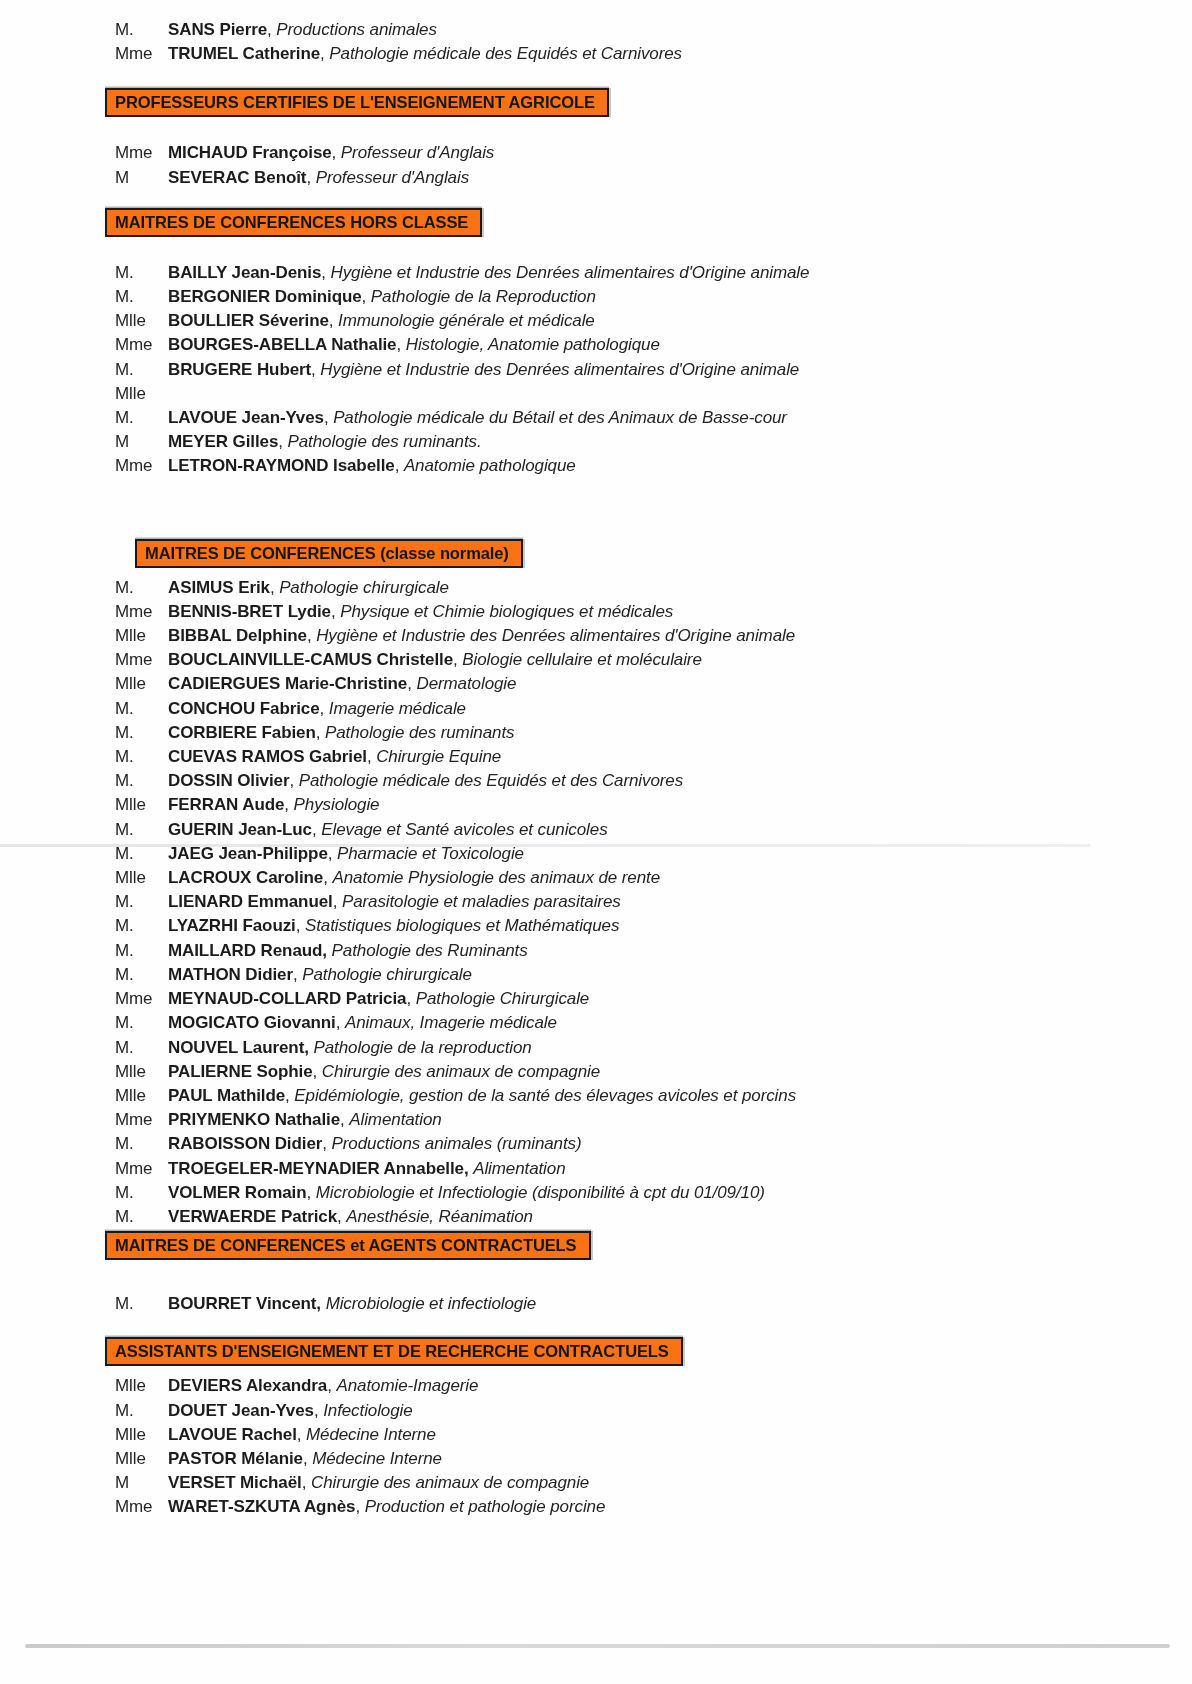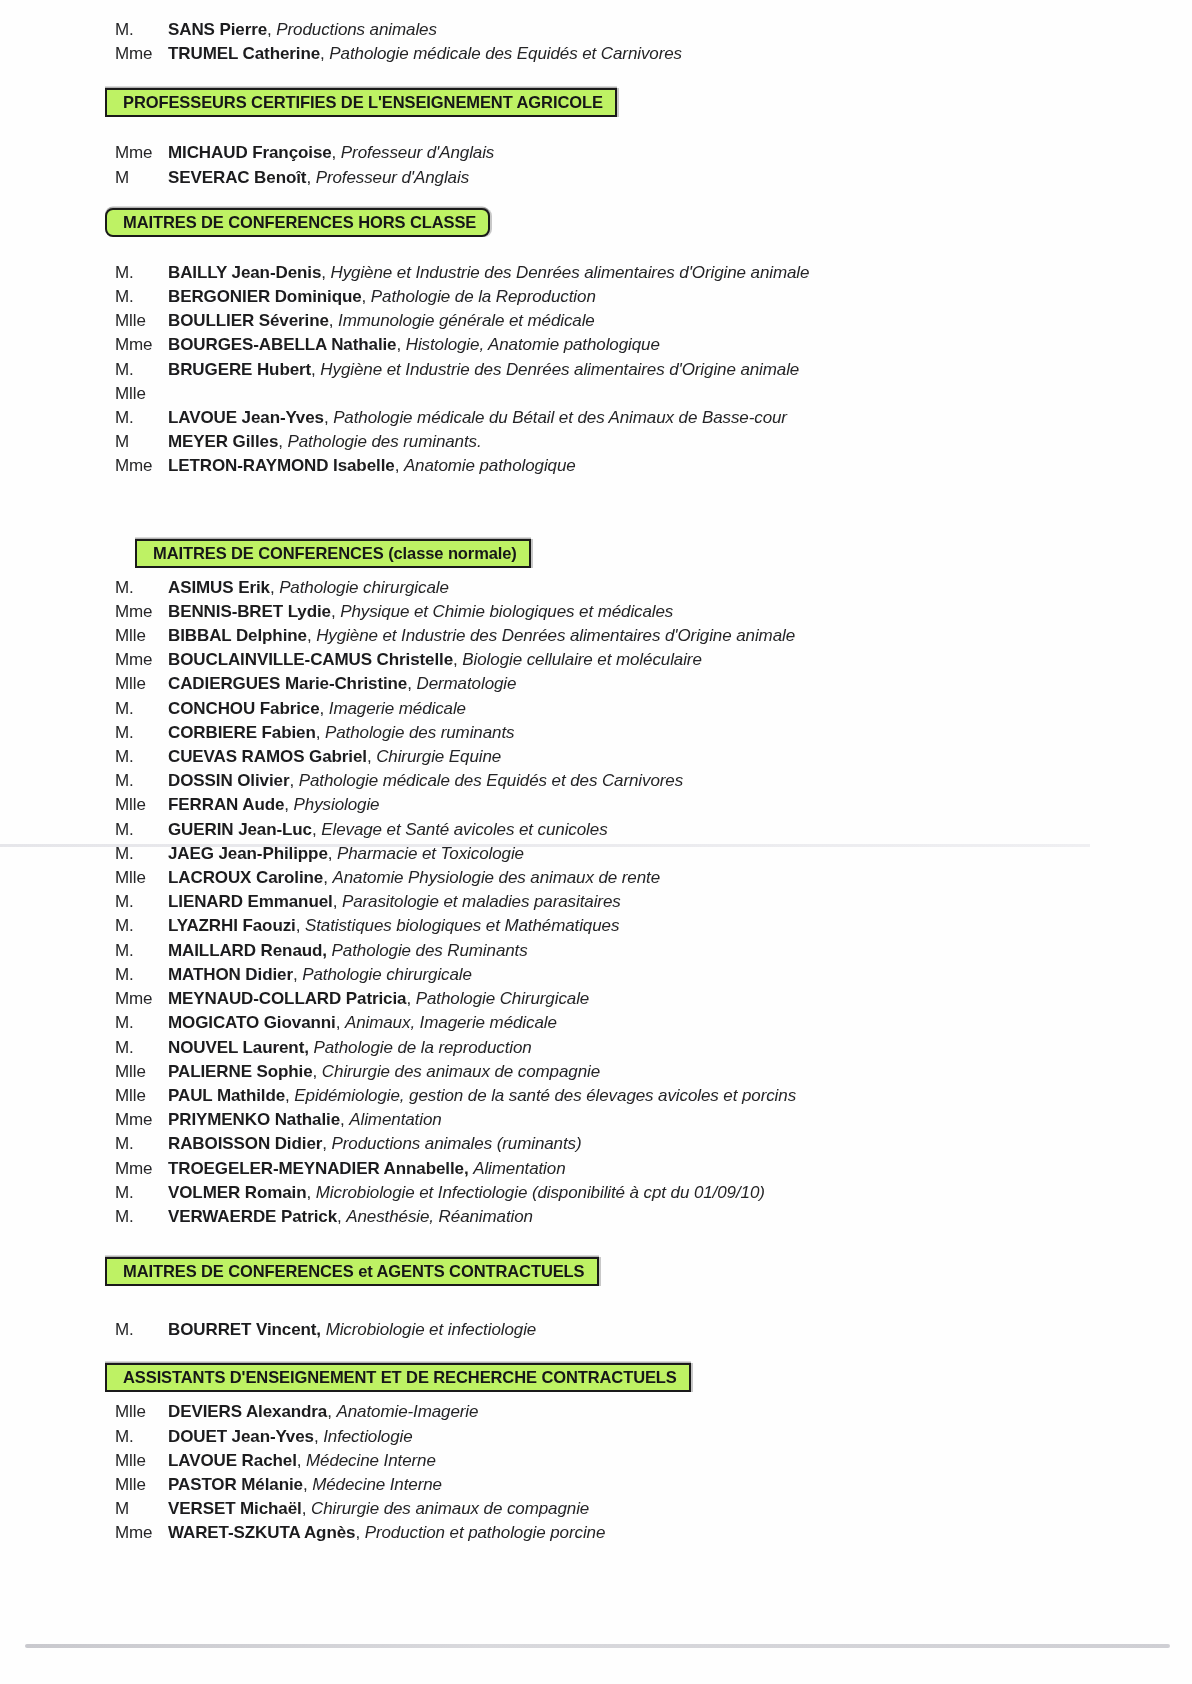--- a/index.html
+++ b/index.html
@@ -30,42 +30,42 @@
     flex: 0 0 53px;
     color: #262628;
   }
   .entry { color: #242426; }
   .nm { font-weight: 700; color: #1c1c1e; }
   .spec { font-style: italic; }
   .section .hbox {
     display: inline-block;
     border: 2.5px solid #1a1a1a;
     box-shadow: 0 -1.5px 0 rgba(40,40,40,0.35), 2px 0 0 rgba(40,40,40,0.25);
-    padding: 2px 12px 2px 16px;
+    padding: 2px 12px 2px 8px;
     margin-left: -10px;
     line-height: 21px;
-    background: #bef264;
+    background: #f97316;
   }
   .section .htext {
     font-weight: 700;
     font-size: 16.5px;
     color: #161618;
     white-space: nowrap;
   }
   .section { display: block; }
   .section .hbox { display: inline-block; }
   .section .rows { display: block; }
   
   .s1 .hbox { margin-top: 22px; }
   .s1 .rows { margin-top: 24px; }
-  .s2 .hbox { margin-top: 18px; border-radius: 8px; }
+  .s2 .hbox { margin-top: 18px; }
   .s2 .rows { margin-top: 24px; }
   .s3 .hbox { margin-top: 60px; margin-left: 20px; }
   .s3 .rows { margin-top: 8px; }
-  .s4 .hbox { margin-top: 28px; }
+  .s4 .hbox { margin-top: 2px; }
   .s4 .rows { margin-top: 32px; }
   .s5 .hbox { margin-top: 21px; }
   .s5 .rows { margin-top: 8px; }
   .artifact-line {
     position: absolute;
     pointer-events: none;
   }
   .artifact-mid {
     top: 844px; left: 0; width: 1090px; height: 3px;
     background: linear-gradient(to right, #e6e6ea, #efeff2);

